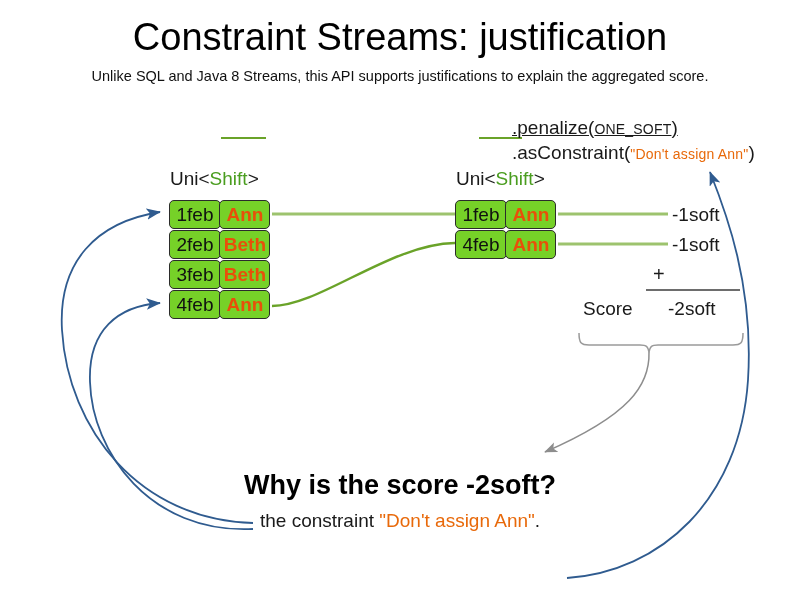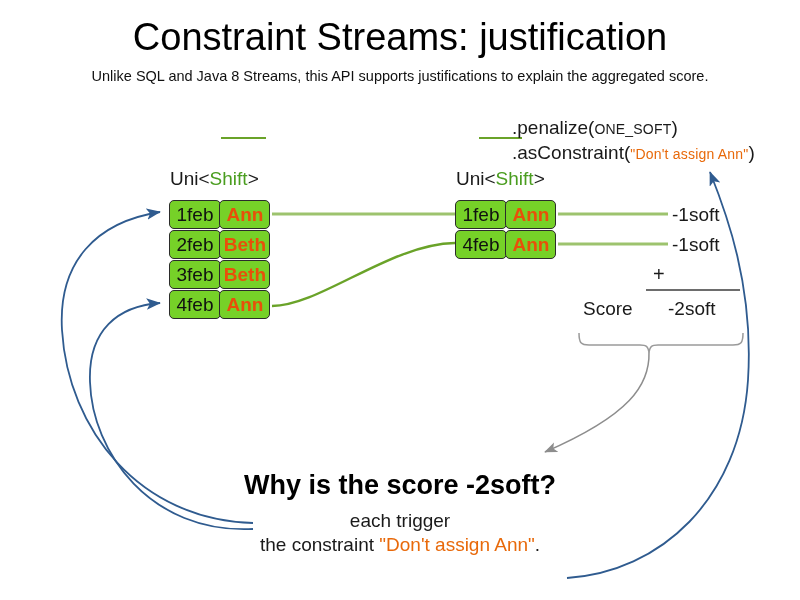--- a/index.html
+++ b/index.html
@@ -48,21 +48,21 @@
     color: #1a1a1a;
     white-space: nowrap;
   }
   .cls { color: #4a9d1f; }
   .strlit { color: #e8690a; }
   .smallcaps { font-size: 14px; letter-spacing: .2px; }
   .methodref { color: #4a9d1f; font-size: 14px; }
 
   #code-foreach { left: 18px; top: 131px; }
   #code-filter  { left: 250px; top: 131px; }
-  #code-penalize { left: 512px; top: 117px; }
+  #code-penalize { left: 512px; top: 117px; text-decoration: underline; }
   #code-asconstraint { left: 512px; top: 142px; }
 
   
   .uni-label {
     font-size: 19px;
     white-space: nowrap;
     color: #1a1a1a;
   }
   #uni-left  { left: 170px; top: 168px; }
   #uni-right { left: 456px; top: 168px; }
@@ -218,17 +218,16 @@
 
   <div class="abs score-text" id="soft-1">-1soft</div>
   <div class="abs score-text" id="soft-2">-1soft</div>
   <div class="abs score-text" id="plus-sign">+</div>
   <div class="abs" id="sum-rule"></div>
   <div class="abs score-text" id="score-label">Score</div>
   <div class="abs score-text" id="score-total">-2soft</div>
 
   <div class="abs" id="why-heading">Why is the score -2soft?</div>
   <div class="abs" id="why-body">
-    <div>each trigger</div>
     <div><span>the constraint </span><span class="strlit">"Don't assign Ann"</span><span>.</span></div>
   </div>
 
 </div>
 
 </body></html>

